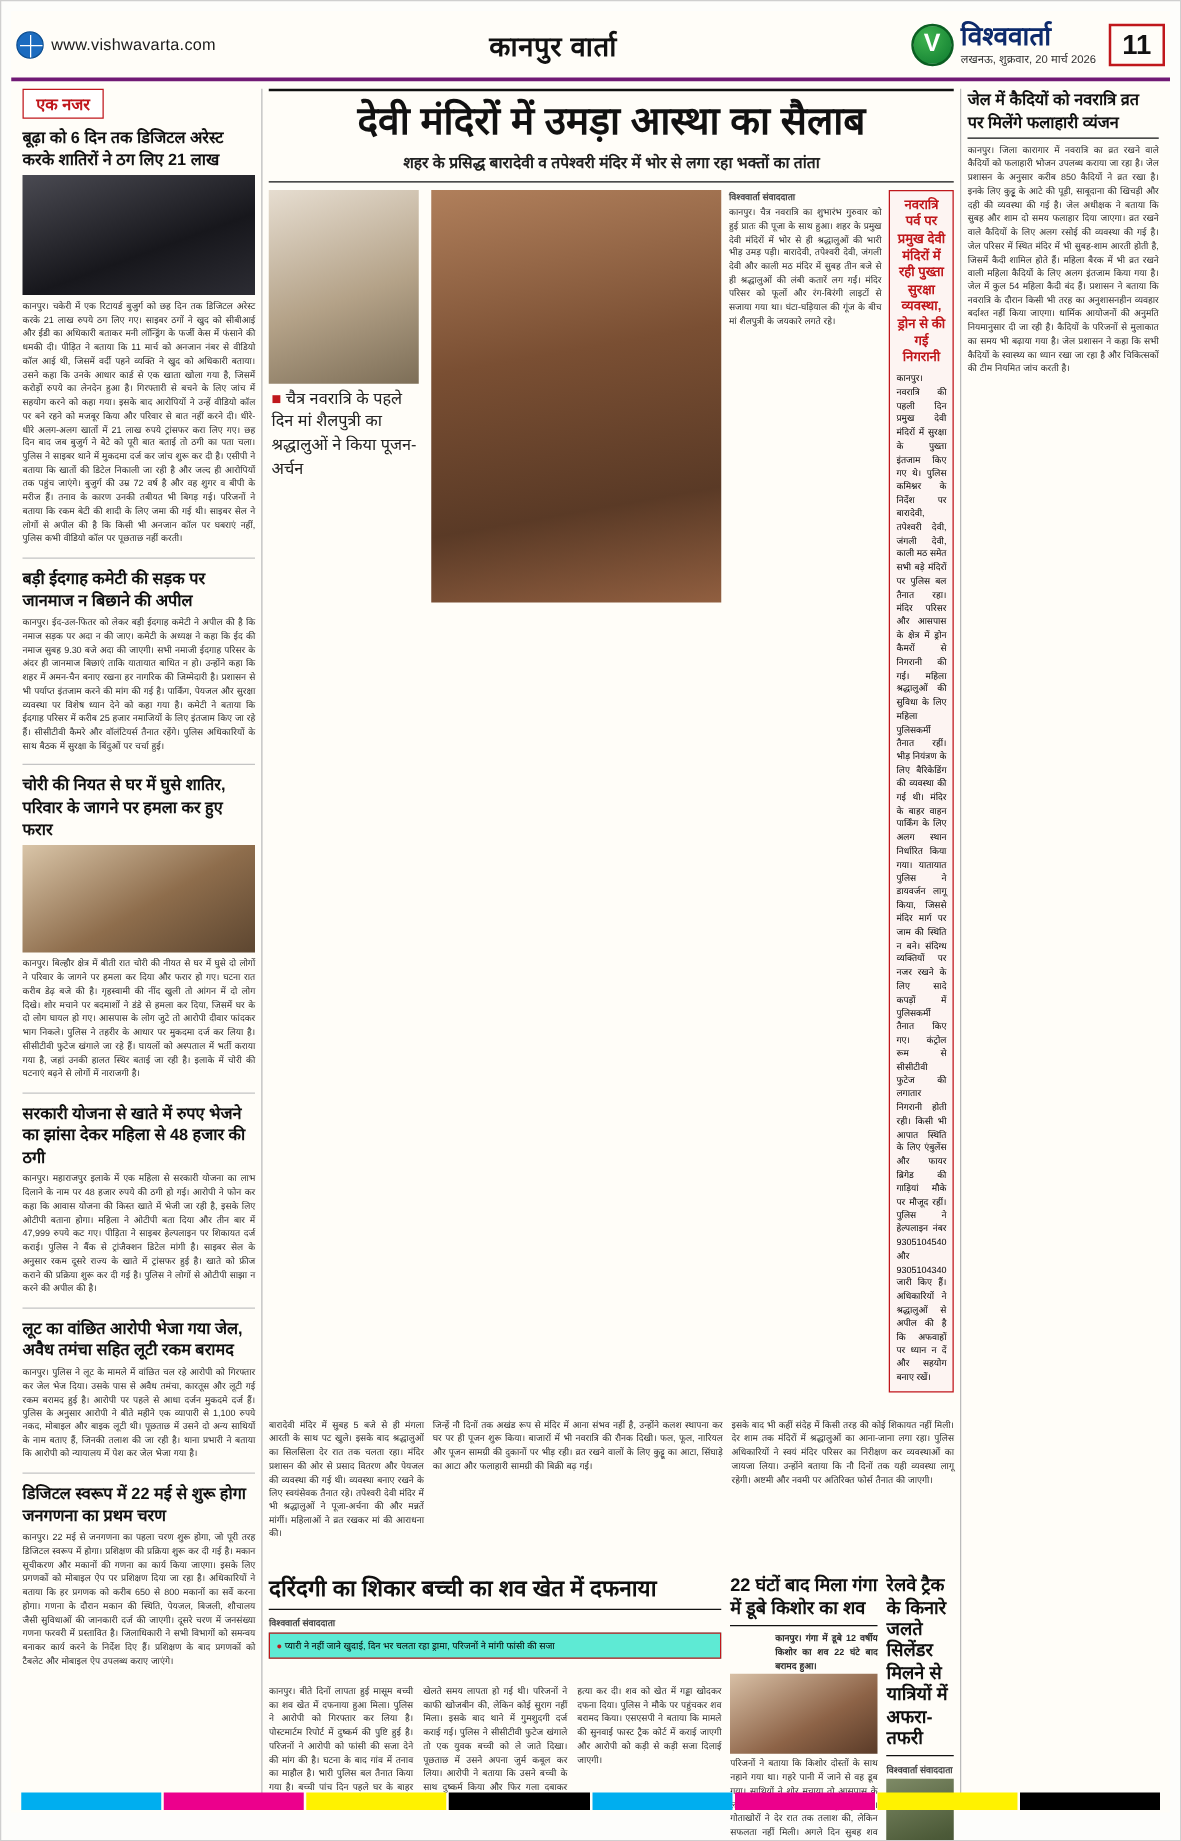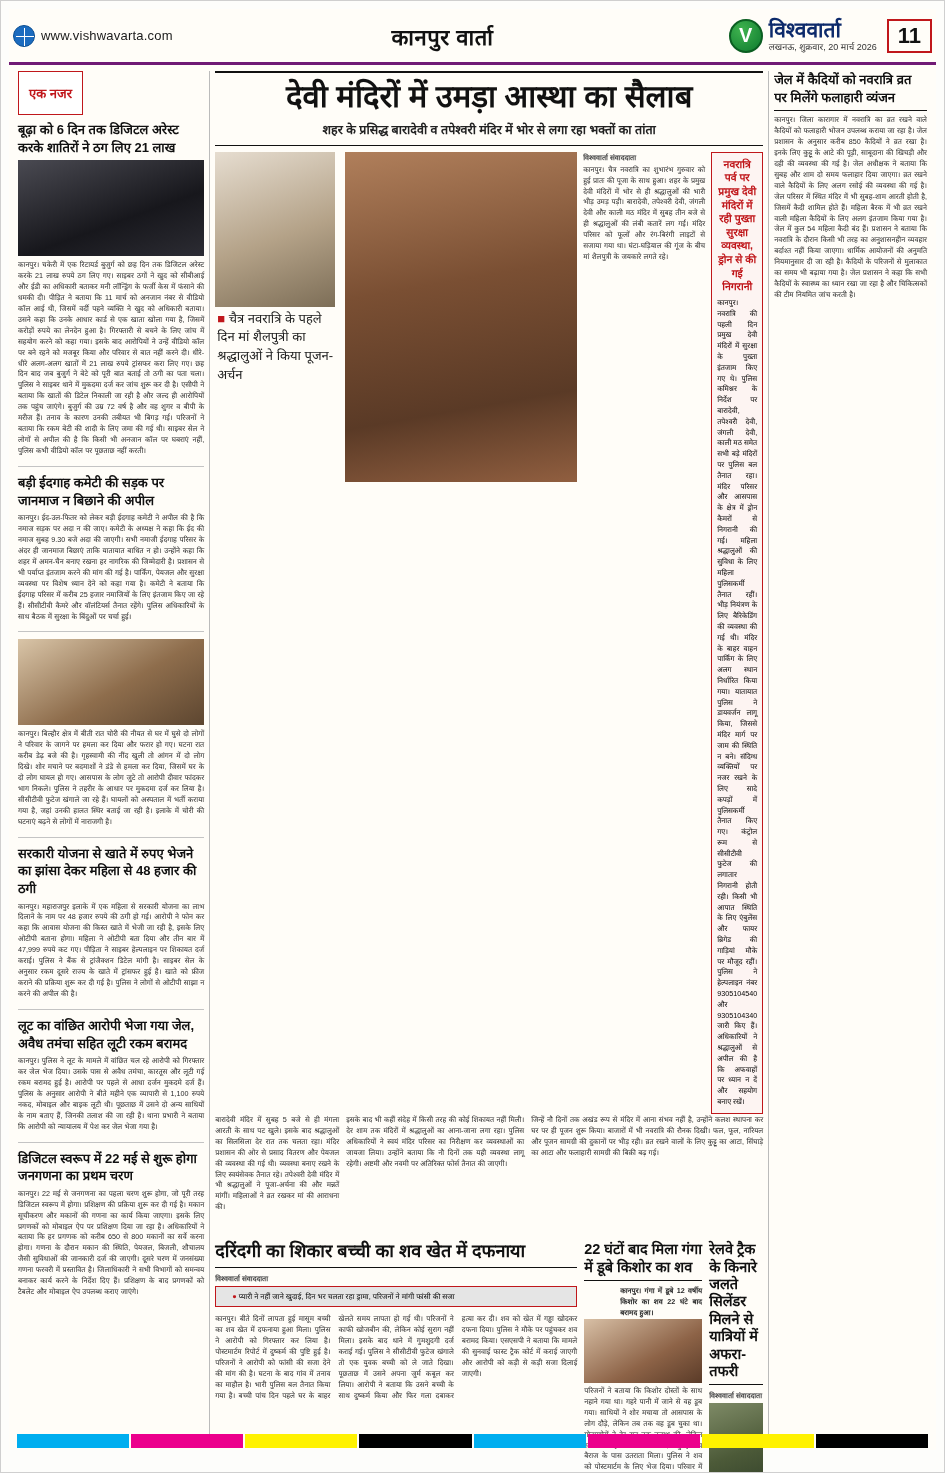--- a/index.html
+++ b/index.html
@@ -85,21 +85,21 @@
   .col-mid { flex: 1; }
   .col-4 { width: 176px; border-left: 1px solid #bbb; }
 
   
   .eknazar-head {
     display: inline-block;
     background: #fff;
     border: 1px solid #c0171b;
     color: #c0171b;
     font-size: 13px; font-weight: bold;
-    padding: 12px 10px;
+    padding: 2px 10px;
     margin-bottom: 6px;
   }
   .side-item { margin-bottom: 9px; }
   .side-title {
     font-size: 13px; font-weight: bold; color: #111;
     line-height: 1.35; margin-bottom: 4px;
   }
   .side-photo {
     width: 100%; height: 96px;
     background: linear-gradient(160deg,#4a4a52,#17171c 60%,#2c2c33);
@@ -151,22 +151,22 @@
     text-align: center; line-height: 1.3; margin-bottom: 4px;
   }
   .sec-head {
     font-size: 18px; font-weight: bold; color: #111;
     line-height: 1.2; border-bottom: 1px solid #111; padding-bottom: 4px; margin: 22px 0 5px;
   }
   .sec-head.sm { font-size: 14.5px; }
   .byline { font-size: 7.2px; font-weight: bold; color: #444; margin-bottom: 3px; }
   .cols3 { column-count: 3; column-gap: 8px; }
   .minibox {
-    border: 1px solid #c0171b; background: #e5e5e5;
-    font-size: 7.4px; line-height: 1.5; padding: 4px 16px; margin-bottom: 7px;
+    border: 1px solid #c0171b; background: #5eead4;
+    font-size: 7.4px; line-height: 1.5; padding: 4px 5px; margin-bottom: 21px;
   }
   .minibox .dot { color: #c0171b; }
   .mugshot { width: 100%; height: 64px; background: linear-gradient(150deg,#d8c0a6,#8d6347 60%,#5a3b28); margin-bottom: 3px;}
   .photo.track { width: 100%; height: 92px; background: linear-gradient(160deg,#7e8a66,#4c5a38 55%,#32402a); }
   
   .cmyk {
     position: absolute; left: 8px; right: 8px; bottom: 2px;
     height: 14px; display: flex; gap: 2px;
   }
   .cmyk span { flex: 1; height: 100%; }
@@ -208,20 +208,21 @@
       </div>
       <hr class="thin">
 
       <div class="side-item">
         <div class="side-title">बड़ी ईदगाह कमेटी की सड़क पर जानमाज न बिछाने की अपील</div>
         <div class="txt">कानपुर। ईद-उल-फितर को लेकर बड़ी ईदगाह कमेटी ने अपील की है कि नमाज सड़क पर अदा न की जाए। कमेटी के अध्यक्ष ने कहा कि ईद की नमाज सुबह 9.30 बजे अदा की जाएगी। सभी नमाजी ईदगाह परिसर के अंदर ही जानमाज बिछाएं ताकि यातायात बाधित न हो। उन्होंने कहा कि शहर में अमन-चैन बनाए रखना हर नागरिक की जिम्मेदारी है। प्रशासन से भी पर्याप्त इंतजाम करने की मांग की गई है। पार्किंग, पेयजल और सुरक्षा व्यवस्था पर विशेष ध्यान देने को कहा गया है। कमेटी ने बताया कि ईदगाह परिसर में करीब 25 हजार नमाजियों के लिए इंतजाम किए जा रहे हैं। सीसीटीवी कैमरे और वॉलंटियर्स तैनात रहेंगे। पुलिस अधिकारियों के साथ बैठक में सुरक्षा के बिंदुओं पर चर्चा हुई।</div>
       </div>
       <hr class="thin">
 
       <div class="side-item">
+        <div class="side-title">चोरी की नियत से घर में घुसे शातिर, परिवार के जागने पर हमला कर हुए फरार</div>
         <div class="side-photo ph2"></div>
         <div class="txt">कानपुर। बिल्हौर क्षेत्र में बीती रात चोरी की नीयत से घर में घुसे दो लोगों ने परिवार के जागने पर हमला कर दिया और फरार हो गए। घटना रात करीब डेढ़ बजे की है। गृहस्वामी की नींद खुली तो आंगन में दो लोग दिखे। शोर मचाने पर बदमाशों ने डंडे से हमला कर दिया, जिसमें घर के दो लोग घायल हो गए। आसपास के लोग जुटे तो आरोपी दीवार फांदकर भाग निकले। पुलिस ने तहरीर के आधार पर मुकदमा दर्ज कर लिया है। सीसीटीवी फुटेज खंगाले जा रहे हैं। घायलों को अस्पताल में भर्ती कराया गया है, जहां उनकी हालत स्थिर बताई जा रही है। इलाके में चोरी की घटनाएं बढ़ने से लोगों में नाराजगी है।</div>
       </div>
       <hr class="thin">
 
       <div class="side-item">
         <div class="side-title">सरकारी योजना से खाते में रुपए भेजने का झांसा देकर महिला से 48 हजार की ठगी</div>
         <div class="txt">कानपुर। महाराजपुर इलाके में एक महिला से सरकारी योजना का लाभ दिलाने के नाम पर 48 हजार रुपये की ठगी हो गई। आरोपी ने फोन कर कहा कि आवास योजना की किस्त खाते में भेजी जा रही है, इसके लिए ओटीपी बताना होगा। महिला ने ओटीपी बता दिया और तीन बार में 47,999 रुपये कट गए। पीड़िता ने साइबर हेल्पलाइन पर शिकायत दर्ज कराई। पुलिस ने बैंक से ट्रांजैक्शन डिटेल मांगी है। साइबर सेल के अनुसार रकम दूसरे राज्य के खाते में ट्रांसफर हुई है। खाते को फ्रीज कराने की प्रक्रिया शुरू कर दी गई है। पुलिस ने लोगों से ओटीपी साझा न करने की अपील की है।</div>
       </div>
       <hr class="thin">
@@ -258,24 +259,24 @@
           <div class="txt">कानपुर। चैत्र नवरात्रि का शुभारंभ गुरुवार को हुई प्रातः की पूजा के साथ हुआ। शहर के प्रमुख देवी मंदिरों में भोर से ही श्रद्धालुओं की भारी भीड़ उमड़ पड़ी। बारादेवी, तपेश्वरी देवी, जंगली देवी और काली मठ मंदिर में सुबह तीन बजे से ही श्रद्धालुओं की लंबी कतारें लग गईं। मंदिर परिसर को फूलों और रंग-बिरंगी लाइटों से सजाया गया था। घंटा-घड़ियाल की गूंज के बीच मां शैलपुत्री के जयकारे लगते रहे।</div>
         </div>
         <div style="flex:1">
           <div class="box-red">
             <div class="box-red-head">नवरात्रि पर्व पर प्रमुख देवी मंदिरों में रही पुख्ता सुरक्षा व्यवस्था, ड्रोन से की गई निगरानी</div>
             <div>कानपुर। नवरात्रि की पहली दिन प्रमुख देवी मंदिरों में सुरक्षा के पुख्ता इंतजाम किए गए थे। पुलिस कमिश्नर के निर्देश पर बारादेवी, तपेश्वरी देवी, जंगली देवी, काली मठ समेत सभी बड़े मंदिरों पर पुलिस बल तैनात रहा। मंदिर परिसर और आसपास के क्षेत्र में ड्रोन कैमरों से निगरानी की गई। महिला श्रद्धालुओं की सुविधा के लिए महिला पुलिसकर्मी तैनात रहीं। भीड़ नियंत्रण के लिए बैरिकेडिंग की व्यवस्था की गई थी। मंदिर के बाहर वाहन पार्किंग के लिए अलग स्थान निर्धारित किया गया। यातायात पुलिस ने डायवर्जन लागू किया, जिससे मंदिर मार्ग पर जाम की स्थिति न बने। संदिग्ध व्यक्तियों पर नजर रखने के लिए सादे कपड़ों में पुलिसकर्मी तैनात किए गए। कंट्रोल रूम से सीसीटीवी फुटेज की लगातार निगरानी होती रही। किसी भी आपात स्थिति के लिए एंबुलेंस और फायर ब्रिगेड की गाड़ियां मौके पर मौजूद रहीं। पुलिस ने हेल्पलाइन नंबर 9305104540 और 9305104340 जारी किए हैं। अधिकारियों ने श्रद्धालुओं से अपील की है कि अफवाहों पर ध्यान न दें और सहयोग बनाए रखें।</div>
           </div>
         </div>
       </div>
 
-      <div class="inner-split" style="margin-top:1px">
+      <div class="inner-split" style="margin-top:21px">
         <div style="width:124px" class="txt">बारादेवी मंदिर में सुबह 5 बजे से ही मंगला आरती के साथ पट खुले। इसके बाद श्रद्धालुओं का सिलसिला देर रात तक चलता रहा। मंदिर प्रशासन की ओर से प्रसाद वितरण और पेयजल की व्यवस्था की गई थी। व्यवस्था बनाए रखने के लिए स्वयंसेवक तैनात रहे। तपेश्वरी देवी मंदिर में भी श्रद्धालुओं ने पूजा-अर्चना की और मन्नतें मांगीं। महिलाओं ने व्रत रखकर मां की आराधना की।</div>
+        <div style="width:232px" class="txt">जिन्हें नौ दिनों तक अखंड रूप से मंदिर में आना संभव नहीं है, उन्होंने कलश स्थापना कर घर पर ही पूजन शुरू किया। बाजारों में भी नवरात्रि की रौनक दिखी। फल, फूल, नारियल और पूजन सामग्री की दुकानों पर भीड़ रही। व्रत रखने वालों के लिए कुट्टू का आटा, सिंघाड़े का आटा और फलाहारी सामग्री की बिक्री बढ़ गई।</div>
         <div style="flex:1" class="txt">इसके बाद भी कहीं संदेह में किसी तरह की कोई शिकायत नहीं मिली। देर शाम तक मंदिरों में श्रद्धालुओं का आना-जाना लगा रहा। पुलिस अधिकारियों ने स्वयं मंदिर परिसर का निरीक्षण कर व्यवस्थाओं का जायजा लिया। उन्होंने बताया कि नौ दिनों तक यही व्यवस्था लागू रहेगी। अष्टमी और नवमी पर अतिरिक्त फोर्स तैनात की जाएगी।</div>
-        <div style="width:232px" class="txt">जिन्हें नौ दिनों तक अखंड रूप से मंदिर में आना संभव नहीं है, उन्होंने कलश स्थापना कर घर पर ही पूजन शुरू किया। बाजारों में भी नवरात्रि की रौनक दिखी। फल, फूल, नारियल और पूजन सामग्री की दुकानों पर भीड़ रही। व्रत रखने वालों के लिए कुट्टू का आटा, सिंघाड़े का आटा और फलाहारी सामग्री की बिक्री बढ़ गई।</div>
       </div>
 
       <div class="inner-split" style="margin-top:6px">
         <div style="width:362px">
           <div class="sec-head">दरिंदगी का शिकार बच्ची का शव खेत में दफनाया</div>
           <div class="byline">विश्ववार्ता संवाददाता</div>
           <div class="minibox">
             <span class="dot">● </span><span>प्यारी ने नहीं जाने खुदाई, दिन भर चलता रहा ड्रामा, परिजनों ने मांगी फांसी की सजा</span>
           </div>
           <div class="txt cols3">कानपुर। बीते दिनों लापता हुई मासूम बच्ची का शव खेत में दफनाया हुआ मिला। पुलिस ने आरोपी को गिरफ्तार कर लिया है। पोस्टमार्टम रिपोर्ट में दुष्कर्म की पुष्टि हुई है। परिजनों ने आरोपी को फांसी की सजा देने की मांग की है। घटना के बाद गांव में तनाव का माहौल है। भारी पुलिस बल तैनात किया गया है। बच्ची पांच दिन पहले घर के बाहर खेलते समय लापता हो गई थी। परिजनों ने काफी खोजबीन की, लेकिन कोई सुराग नहीं मिला। इसके बाद थाने में गुमशुदगी दर्ज कराई गई। पुलिस ने सीसीटीवी फुटेज खंगाले तो एक युवक बच्ची को ले जाते दिखा। पूछताछ में उसने अपना जुर्म कबूल कर लिया। आरोपी ने बताया कि उसने बच्ची के साथ दुष्कर्म किया और फिर गला दबाकर हत्या कर दी। शव को खेत में गड्ढा खोदकर दफना दिया। पुलिस ने मौके पर पहुंचकर शव बरामद किया। एसएसपी ने बताया कि मामले की सुनवाई फास्ट ट्रैक कोर्ट में कराई जाएगी और आरोपी को कड़ी से कड़ी सजा दिलाई जाएगी।</div>

